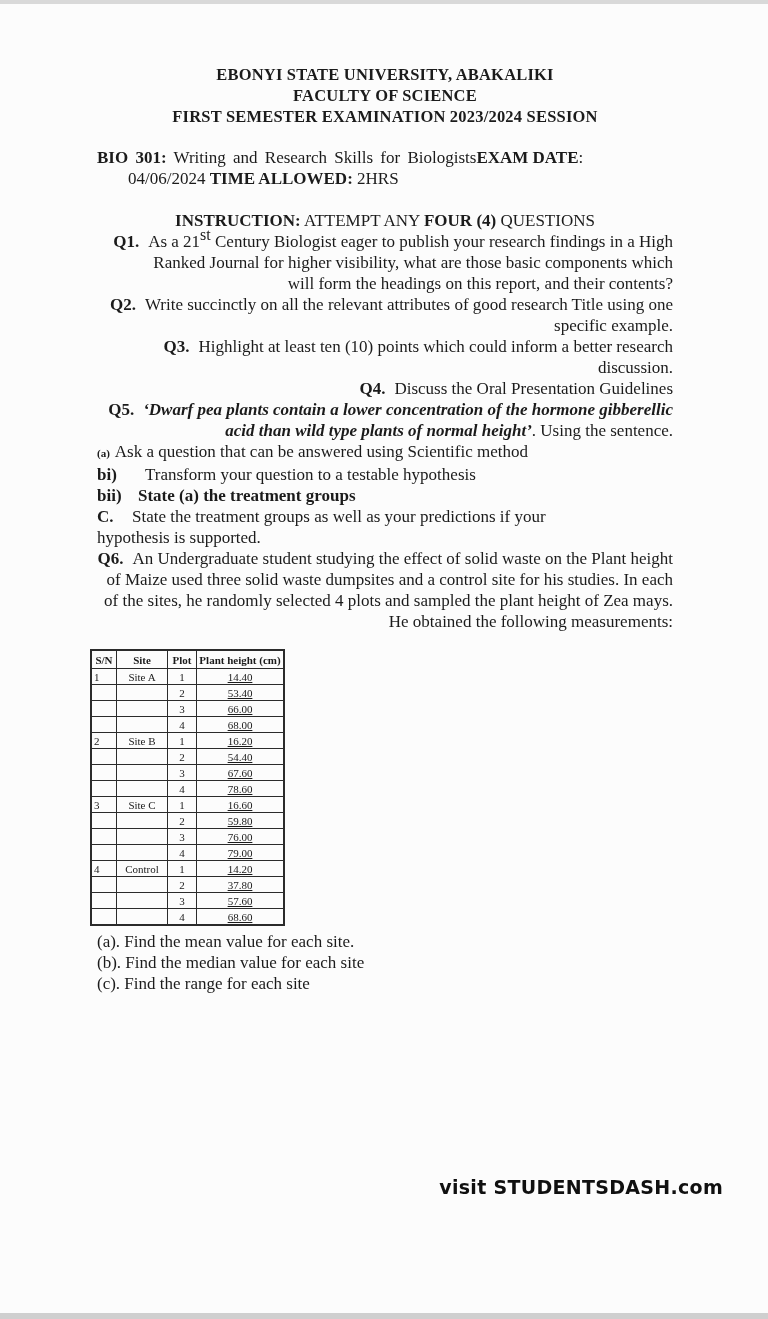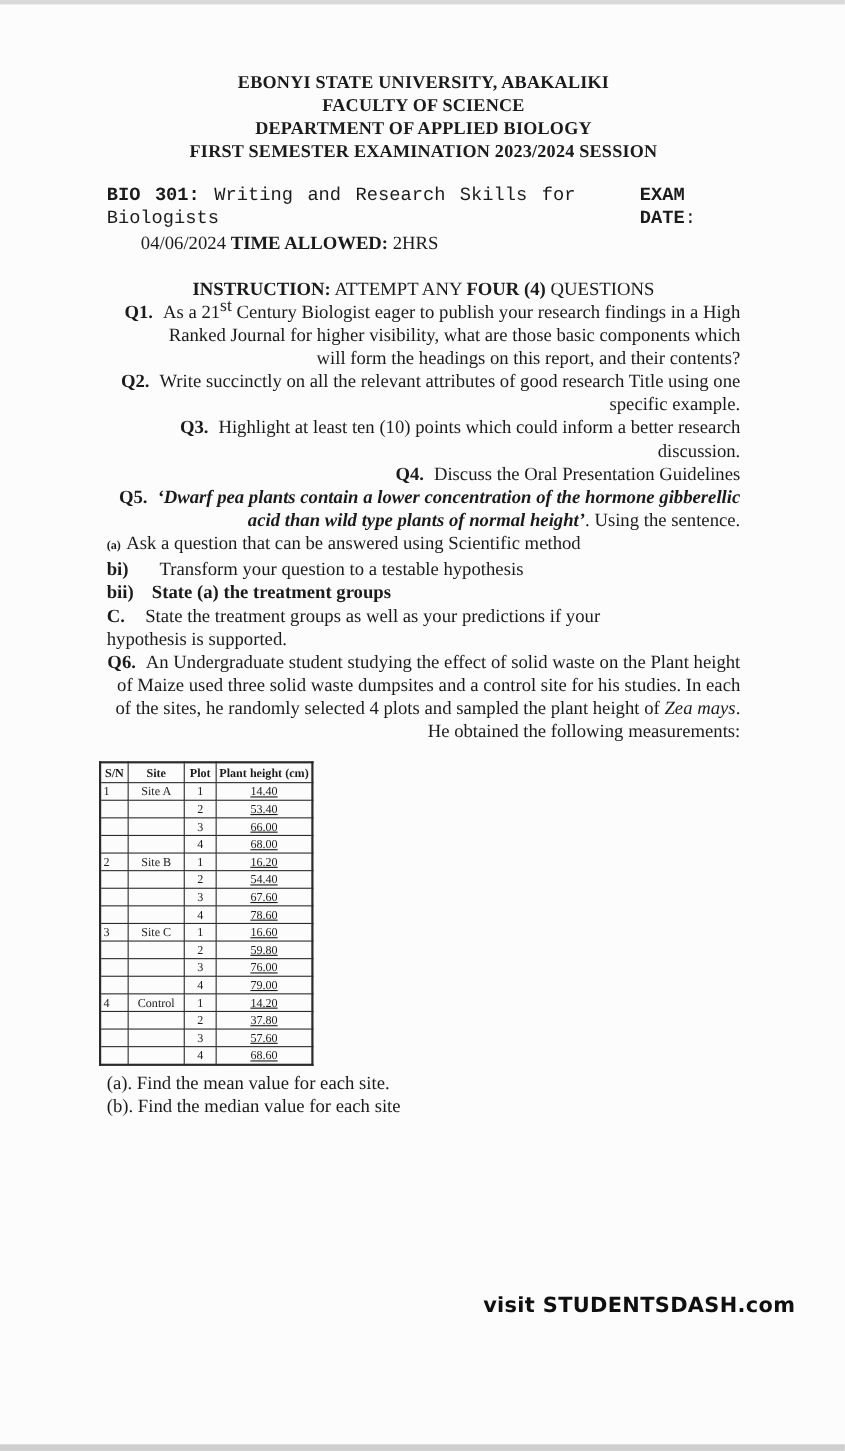--- a/index.html
+++ b/index.html
@@ -15,37 +15,37 @@
   .edge-bottom { position:absolute; bottom:0; left:0; width:768px; height:6px; background:#cfcfcf; }
 
   .content {
     position:absolute; left:97px; top:64px; width:576px;
     font-size:17px; line-height:21px;
   }
 
   .hdr { text-align:center; font-weight:bold; font-size:16.5px; line-height:21px; letter-spacing:0.2px; }
 
   .course { margin:20px 0 0 0; }
-  .course-line1 { display:flex; justify-content:flex-start;font-family:Liberation Mono, monospace; }
+  .course-line1 { display:flex; justify-content:flex-start; }
   .course-left { word-spacing:3px; }
   .course-line2 { display:block;margin-left:31px; }
 
   .instruction { margin:21px 0 0 0; text-align:center; }
 
   p.q { margin:0;text-align:right; }
   .just { text-align:justify; }
   .hang { padding-left:30px; text-indent:-30px; }
   .mt19 { margin-top:19px; }
   .mt21 { margin-top:21px; }
   .mt23 { margin-top:23px; }
   .mt24 { margin-top:24px; }
   b.qlabel { margin-right:9px; }
   sup { font-size:16px; vertical-align:super; line-height:0; }
   .bolditalic { font-weight:bold; font-style:italic; }
-  .italic { font-style:italic; }
+  .italic { }
 
   .q5subs { margin-top:0; }
   .sub-line { line-height:21px; }
   b.small-label { font-size:11px; margin-right:5px; }
   b.lbl-bi  { display:inline-block; width:48px; }
   b.lbl-bii { display:inline-block; width:41px; }
   b.lbl-c   { display:inline-block; width:35px; }
   .narrow { max-width:524px; }
 
   table.meas {
@@ -80,21 +80,20 @@
 <body>
 
 <div class="page">
   <div class="edge-top"></div>
 
   <div class="content">
 
     <div class="hdr">
       <div>EBONYI STATE UNIVERSITY, ABAKALIKI</div>
       <div>FACULTY OF SCIENCE</div>
-      <div>DEPARTMENT OF APPLIED BIOLOGY</div>
       <div>FIRST SEMESTER EXAMINATION 2023/2024 SESSION</div>
     </div>
 
     <div class="course">
       <span class="course-line1">
         <span class="course-left"><b>BIO 301:</b> <span>Writing and Research Skills for Biologists</span></span>
         <span><b>EXAM DATE</b><span>:</span></span>
       </span>
       <span class="course-line2">
         <span>04/06/2024</span>
@@ -234,20 +233,21 @@
             <td class="c1"></td>
             <td class="c2">4</td>
             <td class="c3">68.60</td>
           </tr>
         </tbody>
     </table>
 
     <div class="subparts">
       <div class="subpart-line">(a). Find the mean value for each site.</div>
       <div class="subpart-line">(b). Find the median value for each site</div>
+      <div class="subpart-line">(c). Find the range for each site</div>
     </div>
 
   </div>
 
   <div class="footer">visit STUDENTSDASH.com</div>
 
   <div class="edge-bottom"></div>
 </div>
 
 </body></html>

